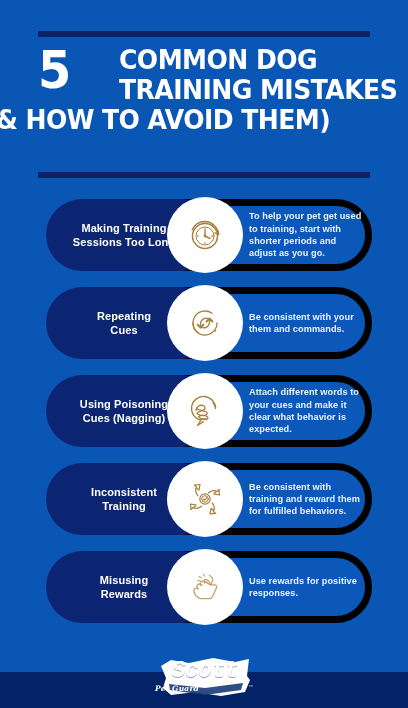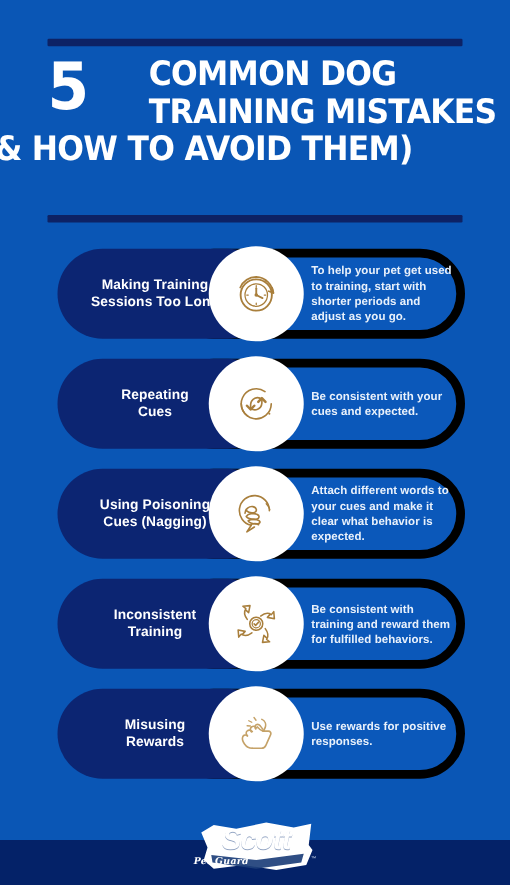--- a/index.html
+++ b/index.html
@@ -167,21 +167,21 @@
     top: 0;
     width: 100px;
     height: 46px;
   }
   .logo-word {
     position: absolute;
     left: 0;
     top: 6px;
     width: 100px;
     text-align: center;
-    font-family: Liberation Sans, sans-serif;
+    font-family: Liberation Mono, monospace;
     font-style: italic;
     font-weight: 700;
     font-size: 23px;
     line-height: 23px;
     color: #ffffff;
     letter-spacing: -0.5px;
     text-shadow: 0 1px 0 rgba(10,50,120,0.45);
   }
   .logo-sub {
     position: absolute;
@@ -243,21 +243,21 @@
           <path d="M23 16.4 v1.2 M30.6 24 h-1.2 M23 31.6 v-1.2 M15.4 24 h1.2" stroke-width="1"></path>
           <path d="M36.5 22.5 A14 14 0 0 0 23 9.5 A14 14 0 0 0 10.2 18" stroke-width="1.4"></path>
           <path d="M33 21 L36.8 22.3 L35.8 18.4" stroke-width="1.4"></path>
           <circle cx="30.5" cy="12.5" r="0.9" fill="#a97f3c" stroke="none"></circle>
         </svg>
       </div>
     </div>
 
     <div class="row">
       <div class="pill-desc">
-        <div class="desc-text">Be consistent with your cues and expected.</div>
+        <div class="desc-text">Be consistent with your them and commands.</div>
       </div>
       <div class="pill-title">
         <div class="title-text">Repeating<br>Cues</div>
       </div>
       <div class="icon-circle">
         <svg width="46" height="46" viewBox="0 0 46 46" fill="none" stroke="#a97f3c" stroke-width="1.3" stroke-linecap="round" stroke-linejoin="round">
           <path d="M35 23 A12 12 0 1 1 30 13.3"></path>
           <path d="M11 23 A12 12 0 0 0 16.2 32.9" stroke-width="1.3"></path>
           <path d="M27.5 19.5 A5.5 6 0 0 0 18.5 23.5 L18.5 27"></path>
           <path d="M15.6 24.6 L18.5 27.6 L21.4 24.6" stroke-width="2"></path>

